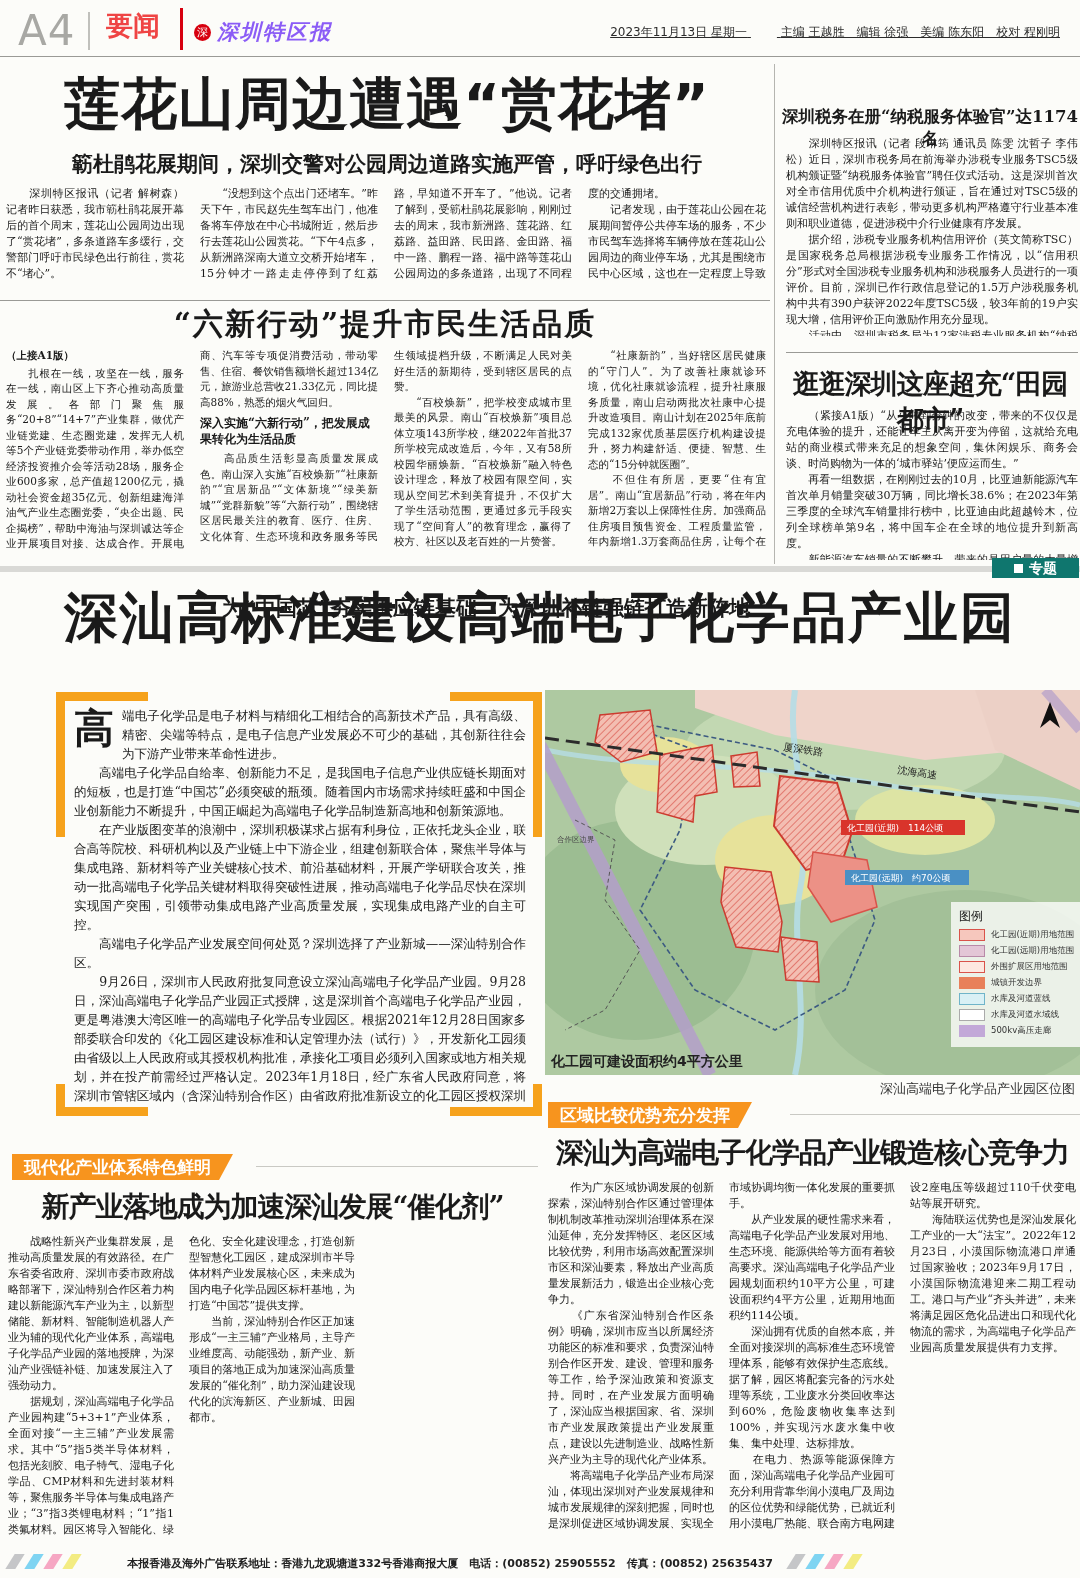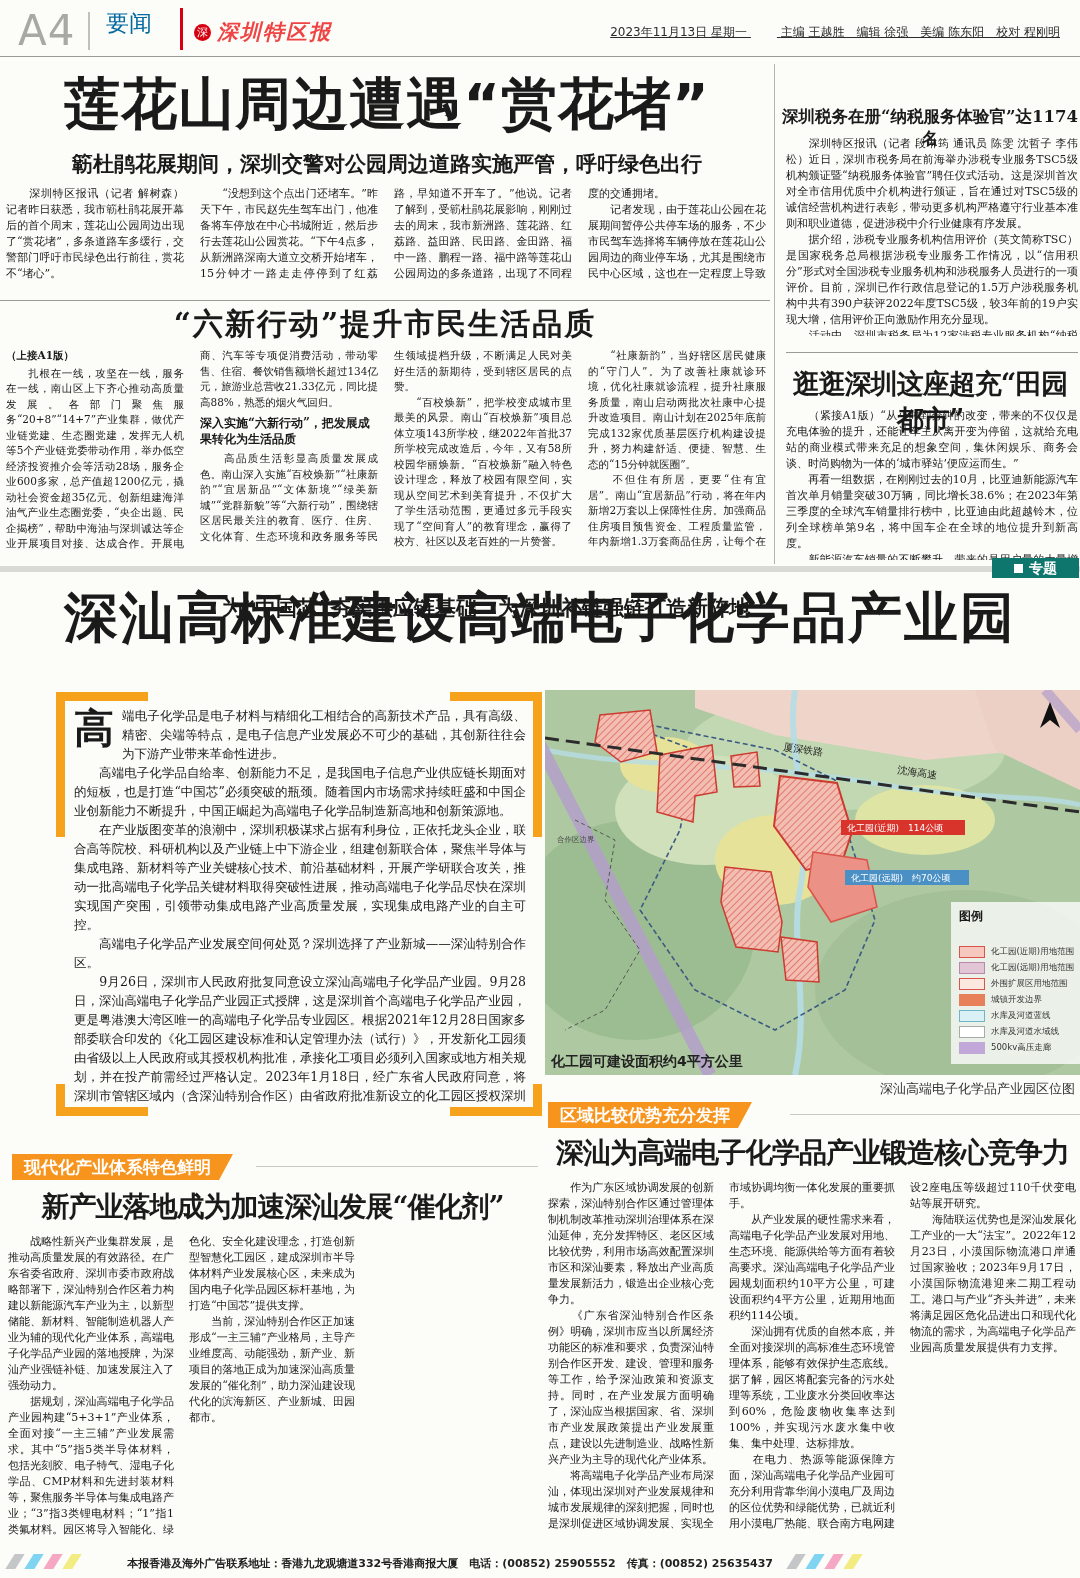--- a/index.html
+++ b/index.html
@@ -6,22 +6,22 @@
   .page{position:relative;width:1080px;height:1578px;margin:0 auto;background:#fcfcf9;
         font-family:"DejaVu Serif",serif;color:#1a1a1a;overflow:hidden;}
   .abs{position:absolute;}
   .sans{font-family:"DejaVu Sans","Liberation Sans",sans-serif;}
   .serif{font-family:"DejaVu Serif","Liberation Serif",serif;}
   .bt{white-space:pre-line;text-align:justify;margin:0;}
   .hl{font-weight:900;letter-spacing:1px;text-align:center;}
   .rule{background:#9a9a96;}
   
   .edition{font-size:42px;color:#a8a8a4;font-weight:400;letter-spacing:1px;}
-  .section-name{font-size:23px;font-weight:400;color:#0369a1;}
-  .masthead{color:#ef4444;font-weight:700;font-style:italic;font-size:21px;letter-spacing:2px;text-align:center;}
+  .section-name{font-size:27px;font-weight:700;color:#ef4444;}
+  .masthead{color:#8b5cf6;font-weight:700;font-style:italic;font-size:21px;letter-spacing:2px;text-align:center;}
   .emblem{width:17px;height:17px;border-radius:50%;background:#d7000f;color:#fff;font-size:11px;
           line-height:17px;text-align:center;font-style:normal;}
   .hdr-right{font-size:12px;color:#2b2b2b;text-align:right;}
   
   .cols4{column-count:4;column-gap:16px;column-fill:auto;overflow:hidden;}
   .cols3{column-count:3;column-gap:15px;column-fill:auto;overflow:hidden;}
   .body-s{font-size:11px;line-height:16px;}
   .body-xs{font-size:10.5px;line-height:15.5px;}
   .contd{font-weight:700;margin:0 0 2px 0;}
   .crosshead{font-size:12px;font-weight:700;margin:6px 0 4px 0;}
@@ -31,21 +31,21 @@
           display:inline-block;}
   .tag{background:#0f766e;color:#fff;font-size:14px;font-weight:700;height:20px;line-height:20px;
        padding:0 22px;display:flex;align-items:center;gap:6px;}
   .tag .sq{width:9px;height:9px;background:#fff;display:inline-block;}
   
   .corner{position:absolute;background:#f6a21c;}
   .dropcap{float:left;font-size:40px;line-height:40px;font-weight:900;margin:2px 8px 0 0;
            font-family:"DejaVu Sans",sans-serif;}
   
   .legend{position:absolute;background:rgba(255,255,255,0.78);padding:6px 8px;font-family:"DejaVu Sans",sans-serif;}
-  .legend .ttl{font-size:12px;font-weight:700;margin-bottom:21px;}
+  .legend .ttl{font-size:12px;font-weight:400;margin-bottom:4px;}
   .lrow{display:flex;align-items:center;gap:6px;margin:4px 0;}
   .lsw{width:24px;height:10px;border:1px solid #999;flex:none;}
   .llab{font-size:8.5px;color:#333;white-space:nowrap;}
   .lg0{background:#f6c7bd;border-color:#d9534a;}
   .lg1{background:#e3c6d6;border-color:#b88aa8;}
   .lg2{background:#fde8e0;border-color:#d9534a;}
   .lg3{background:#e8805a;border-color:#e8805a;}
   .lg4{background:#d9f0f5;border-color:#6fb4c9;}
   .lg5{background:#ffffff;border-color:#aaa;}
   .lg6{background:#c2a8d8;border-color:#c2a8d8;}

